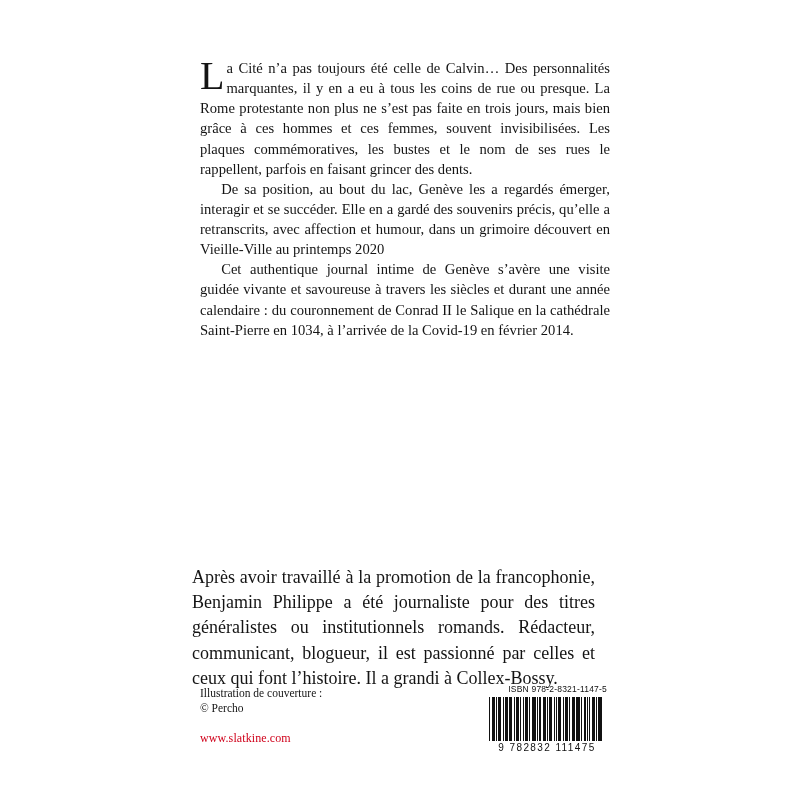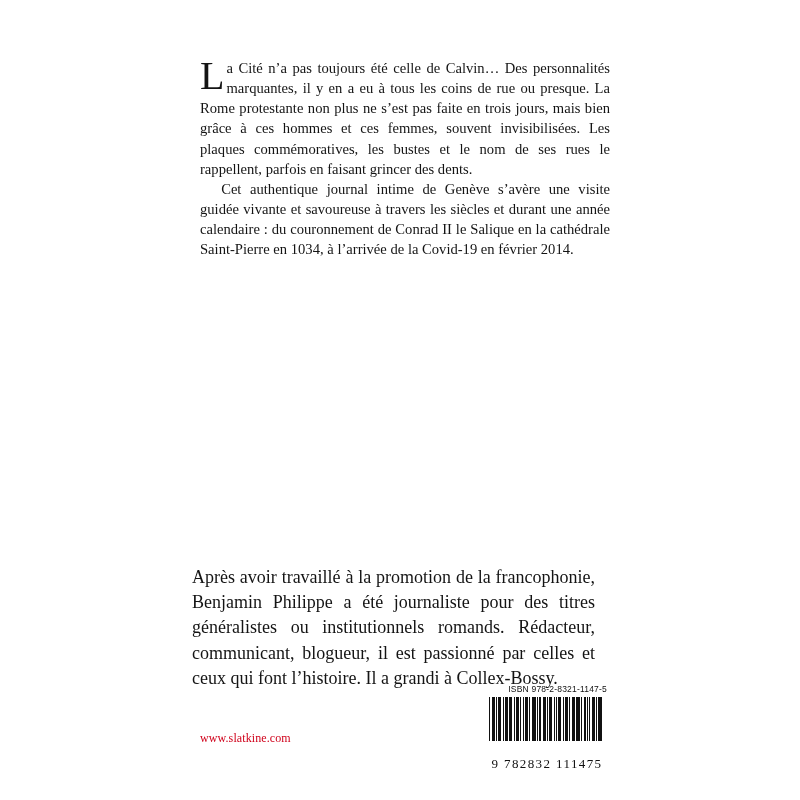--- a/index.html
+++ b/index.html
@@ -112,44 +112,49 @@
     position: relative;
     overflow: hidden;
   }
   .barcode .bar {
     position: absolute;
     top: 0;
     background: #111111;
     height: 44px;
   }
   .barcode-digits {
-    font-family: Liberation Serif, serif;
-    font-size: 13px;
+    font-family: Liberation Sans, sans-serif;
+    font-size: 10px;
     color: #111111;
     letter-spacing: 1.4px;
-    margin-top: 15px;
+    margin-top: 1px;
     white-space: nowrap;
   }
 </style>
 </head>
 <body>
 
 <div class="page">
 
   <div class="content">
     <div class="blurb">
       <p class="first"><span class="dropcap">L</span><span>a Cité n’a pas toujours été celle de Calvin… Des personnalités marquantes, il y en a eu à tous les coins de rue ou presque. La Rome protestante non plus ne s’est pas faite en trois jours, mais bien grâce à ces hommes et ces femmes, souvent invisibilisées. Les plaques commémoratives, les bustes et le nom de ses rues le rappellent, parfois en faisant grincer des dents.</span></p>
+      <p>De sa position, au bout du lac, Genève les a regardés émerger, interagir et se succéder. Elle en a gardé des souvenirs précis, qu’elle a retranscrits, avec affection et humour, dans un grimoire découvert en Vieille-Ville au printemps 2020</p>
       <p>Cet authentique journal intime de Genève s’avère une visite guidée vivante et savoureuse à travers les siècles et durant une année calendaire : du couronnement de Conrad II le Salique en la cathédrale Saint-Pierre en 1034, à l’arrivée de la Covid-19 en février 2014.</p>
     </div>
   </div>
 
   <div class="bio">
     <p>Après avoir travaillé à la promotion de la francophonie, Benjamin Philippe a été journaliste pour des titres généralistes ou institutionnels romands. Rédacteur, communicant, blogueur, il est passionné par celles et ceux qui font l’histoire. Il a grandi à Collex-Bossy.</p>
   </div>
 
+  <div class="credits">
+    <div>Illustration de couverture :</div>
+    <div>© Percho</div>
+  </div>
 
   <div class="website">www.slatkine.com</div>
 
   <div class="isbn-block">
     <div class="isbn-text">ISBN  978-2-8321-1147-5</div>
     <div class="barcode">
         <div class="bar" style="left: 2px; width: 1px;"></div>
         <div class="bar" style="left: 5px; width: 3px;"></div>
         <div class="bar" style="left: 9px; width: 1px;"></div>
         <div class="bar" style="left: 11px; width: 3px;"></div>

